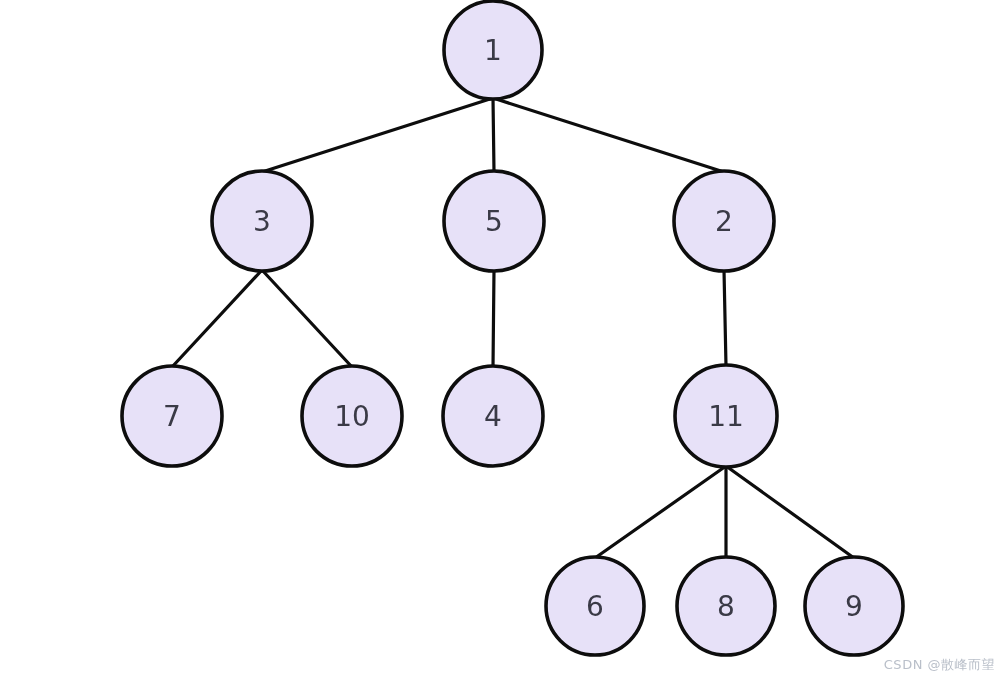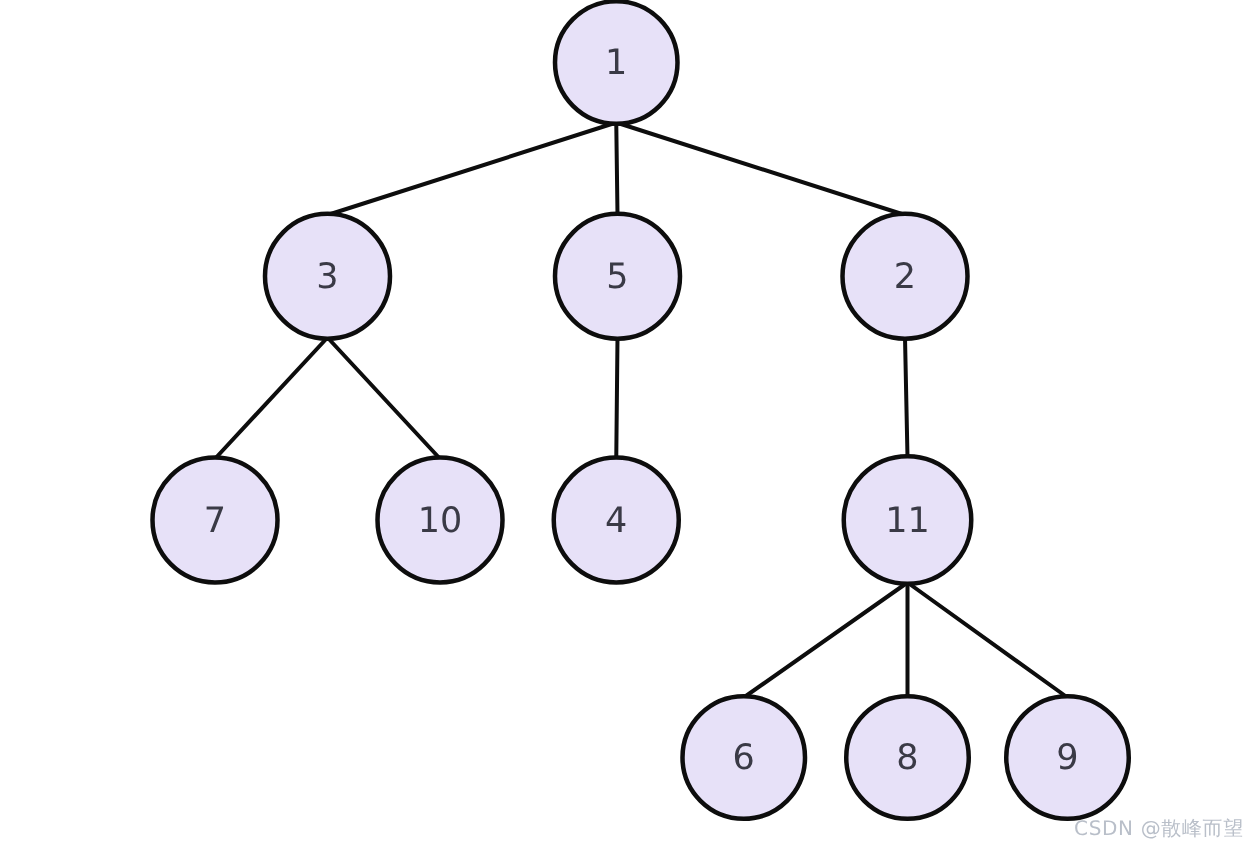--- a/index.html
+++ b/index.html
@@ -19,21 +19,21 @@
     position: absolute;
     left: 0;
     top: 0;
     width: 1003px;
     height: 679px;
   }
   .watermark {
     position: absolute;
     right: 8px;
     bottom: 5px;
-    font-size: 16px;
+    font-size: 13px;
     letter-spacing: 0.5px;
     color: #b9bfc9;
     text-shadow: 0 0 1px #ffffff;
     user-select: none;
   }
 </style>
 </head>
 <body>
 
 <div class="canvas">

